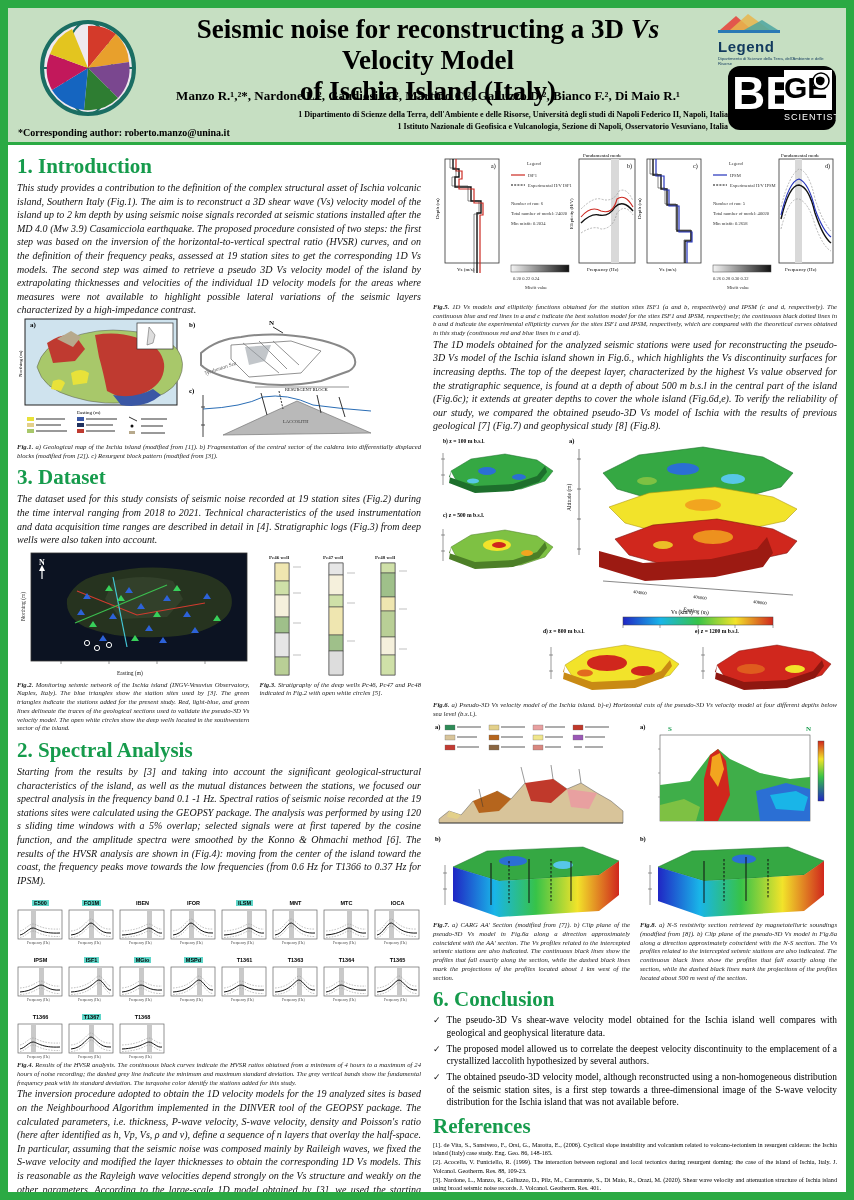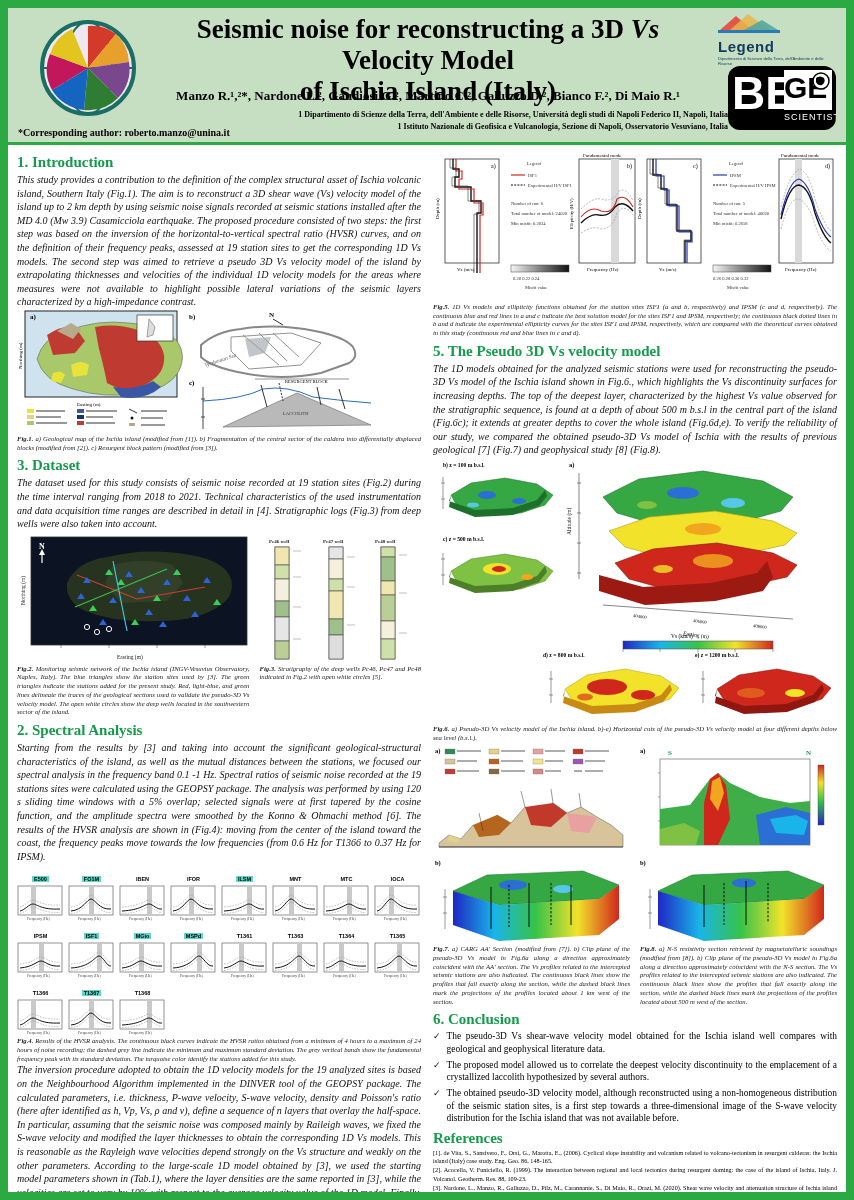--- a/index.html
+++ b/index.html
@@ -16,21 +16,21 @@
   .distar-name{font-family:"Liberation Sans",sans-serif;font-weight:bold;font-size:15px;letter-spacing:.5px;color:#123a5e;}
   .distar-sub{font-family:"Liberation Sans",sans-serif;font-size:4.2px;color:#123a5e;line-height:1.2;}
   .begeo{position:absolute;right:10px;top:58px;width:108px;height:64px;background:#000;border-radius:12px;color:#fff;overflow:hidden;}
   .begeo .be{position:absolute;left:4px;top:2px;font-family:"Liberation Sans",sans-serif;font-weight:bold;font-size:46px;line-height:1.1;}
   .begeo .gewrap{position:absolute;left:56px;top:4px;width:48px;height:40px;background:#fff;color:#000;}
   .begeo .ge{font-family:"Liberation Sans",sans-serif;font-weight:bold;font-size:30px;line-height:1.2;}
   .begeo .scientists{position:absolute;left:56px;top:46px;font-family:"Liberation Sans",sans-serif;font-size:9px;letter-spacing:1px;}
   
   .columns{display:flex;gap:12px;padding:4px 9px 0 9px;}
   .col{width:50%;min-width:0;}
-  h2.sec{font-size:15px;font-weight:bold;color:#169B4C;margin:5px 0 2px 0;}
+  h2.sec{font-size:21px;font-weight:bold;color:#169B4C;margin:5px 0 2px 0;}
   .body-text{font-size:10px;line-height:1.36;text-align:justify;color:#111;font-style:italic;}
   .caption{font-size:6.7px;line-height:1.3;font-style:italic;text-align:justify;color:#1a1a1a;margin-top:2px;}
   .caption .figlab{font-weight:bold;}
   .figrow{display:flex;gap:6px;align-items:flex-start;}
   .caprow{display:flex;gap:10px;}
   .caprow .caption{width:50%;}
   svg{display:block;}
   
   .hvsr-grid{display:grid;grid-template-columns:repeat(8,1fr);gap:3px 4px;margin:4px 0 2px 0;}
   .hvsr-cell{text-align:center;}
@@ -532,21 +532,20 @@
             <path d="M2,60 q8,-34 18,-34 q10,2 16,28 q8,24 16,30" fill="none" stroke="#111" stroke-width="1.4"></path>
             <path d="M2,56 q8,-34 18,-36 q10,4 16,30 q8,22 16,28" fill="none" stroke="#2433bb" stroke-width="1.1"></path>
             <path d="M2,70 q8,-32 18,-30 q10,4 16,26 q8,22 16,26" fill="none" stroke="#999" stroke-width=".7" stroke-dasharray="2 1.4"></path>
             <path d="M2,48 q8,-32 18,-38 q10,2 16,30 q8,24 16,32" fill="none" stroke="#999" stroke-width=".7" stroke-dasharray="2 1.4"></path>
             <text x="6" y="112" font-size="5">Frequency (Hz)</text>
           </g>
         </svg>
       </div>
       <div class="caption"><span class="figlab">Fig.5.</span> <span>1D Vs models and ellipticity functions obtained for the station sites ISF1 (a and b, respectively) and IPSM (c and d, respectively). The continuous blue and red lines in a and c indicate the best solution model for the sites ISF1 and IPSM, respectively; the continuous black dotted lines in b and d indicate the experimental ellipticity curves for the sites ISF1 and IPSM, respectively, which are compared with the theoretical curves obtained in this study (continuous red and blue lines in c and d).</span></div>
 
-      <h2 class="sec">5. The Pseudo 3D Vs velocity model</h2>
       <div class="body-text">The 1D models obtained for the analyzed seismic stations were used for reconstructing the pseudo-3D Vs model of the Ischia island shown in Fig.6., which highlights the Vs discontinuity surfaces for increasing depths. The top of the deepest layer, characterized by the highest Vs value observed for the stratigraphic sequence, is found at a depth of about 500 m b.s.l in the central part of the island (Fig.6c); it extends at greater depths to cover the whole island (Fig.6d,e). To verify the reliability of our study, we compared the obtained pseudo-3D Vs model of Ischia with the results of previous geological [7] (Fig.7) and geophysical study [8] (Fig.8).</div>
 
       <div>
         <svg width="404" height="266" viewBox="0 0 404 266">
           <defs>
             <linearGradient id="rb2" x1="0" y1="0" x2="1" y2="0">
               <stop offset="0" stop-color="#2026c4"></stop>
                 <stop offset=".25" stop-color="#19b5e8"></stop>
                 <stop offset=".5" stop-color="#37c348"></stop>
                 <stop offset=".75" stop-color="#f2e32a"></stop>

